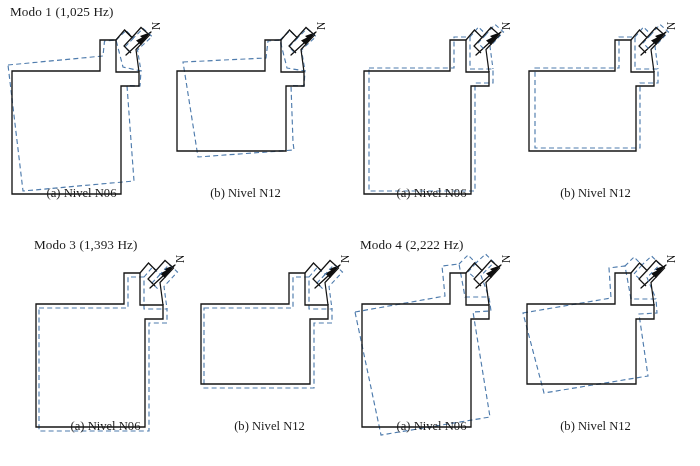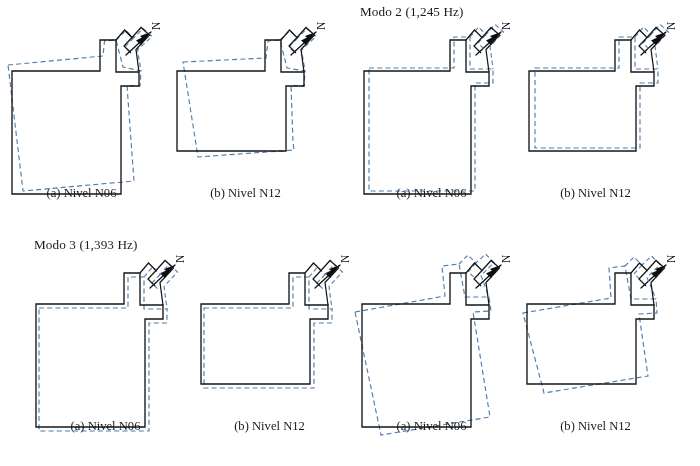--- a/index.html
+++ b/index.html
@@ -48,20 +48,21 @@
   .northarrow-fill{fill:#0e0e0e;stroke:none;}
   .nlabel{font-family:"Liberation Serif","DejaVu Serif",serif;
           font-size:11.5px;fill:#0e0e0e;}
 </style>
 </head>
 <body>
 
 <div class="figure">
 
   <div class="quad q1">
+    <div class="mode-title">Modo 1 (1,025 Hz)</div>
 
     <div class="panel a">
       <svg viewBox="0 0 175 185">
 
         <g>
           <path class="northarrow" d="M126,41 L151,18"></path>
           <path class="northarrow-fill" d="M151,18 L140,22 L144.5,26 Z"></path>
           <path class="northarrow-fill" d="M149,20 L136,26.5 L141,31 Z"></path>
           <text class="nlabel" x="160" y="16" transform="rotate(-90 160 16)">N</text>
         </g>
@@ -107,21 +108,20 @@
           <path class="narrow" d="M116,26 L124.5,16 L132,23.5 L141,13.5
                                   L149.5,21 L136,35.5 L139,58"></path>
           <path class="narrow" d="M132,23.5 L124,32 L131,39"></path>
         </g>
       </svg>
     </div>
     <div class="caption b">(b) Nivel N12</div>
   </div>
 
   <div class="quad q2">
-    <div class="mode-title">Modo 2 (1,245 Hz)</div>
 
     <div class="panel a">
       <svg viewBox="0 0 175 185">
         <g>
           <path class="northarrow" d="M126,41 L151,18"></path>
           <path class="northarrow-fill" d="M151,18 L140,22 L144.5,26 Z"></path>
           <path class="northarrow-fill" d="M149,20 L136,26.5 L141,31 Z"></path>
           <text class="nlabel" x="160" y="16" transform="rotate(-90 160 16)">N</text>
         </g>
         <g>
@@ -219,20 +219,21 @@
           <path class="narrow" d="M116,26 L124.5,16 L132,23.5 L141,13.5
                                   L149.5,21 L136,35.5 L139,58"></path>
           <path class="narrow" d="M132,23.5 L124,32 L131,39"></path>
         </g>
       </svg>
     </div>
     <div class="caption b">(b) Nivel N12</div>
   </div>
 
   <div class="quad q4">
+    <div class="mode-title">Modo 4 (2,222 Hz)</div>
 
     <div class="panel a">
       <svg viewBox="0 0 175 185">
         <g>
           <path class="northarrow" d="M126,41 L151,18"></path>
           <path class="northarrow-fill" d="M151,18 L140,22 L144.5,26 Z"></path>
           <path class="northarrow-fill" d="M149,20 L136,26.5 L141,31 Z"></path>
           <text class="nlabel" x="160" y="16" transform="rotate(-90 160 16)">N</text>
         </g>
         <g>

